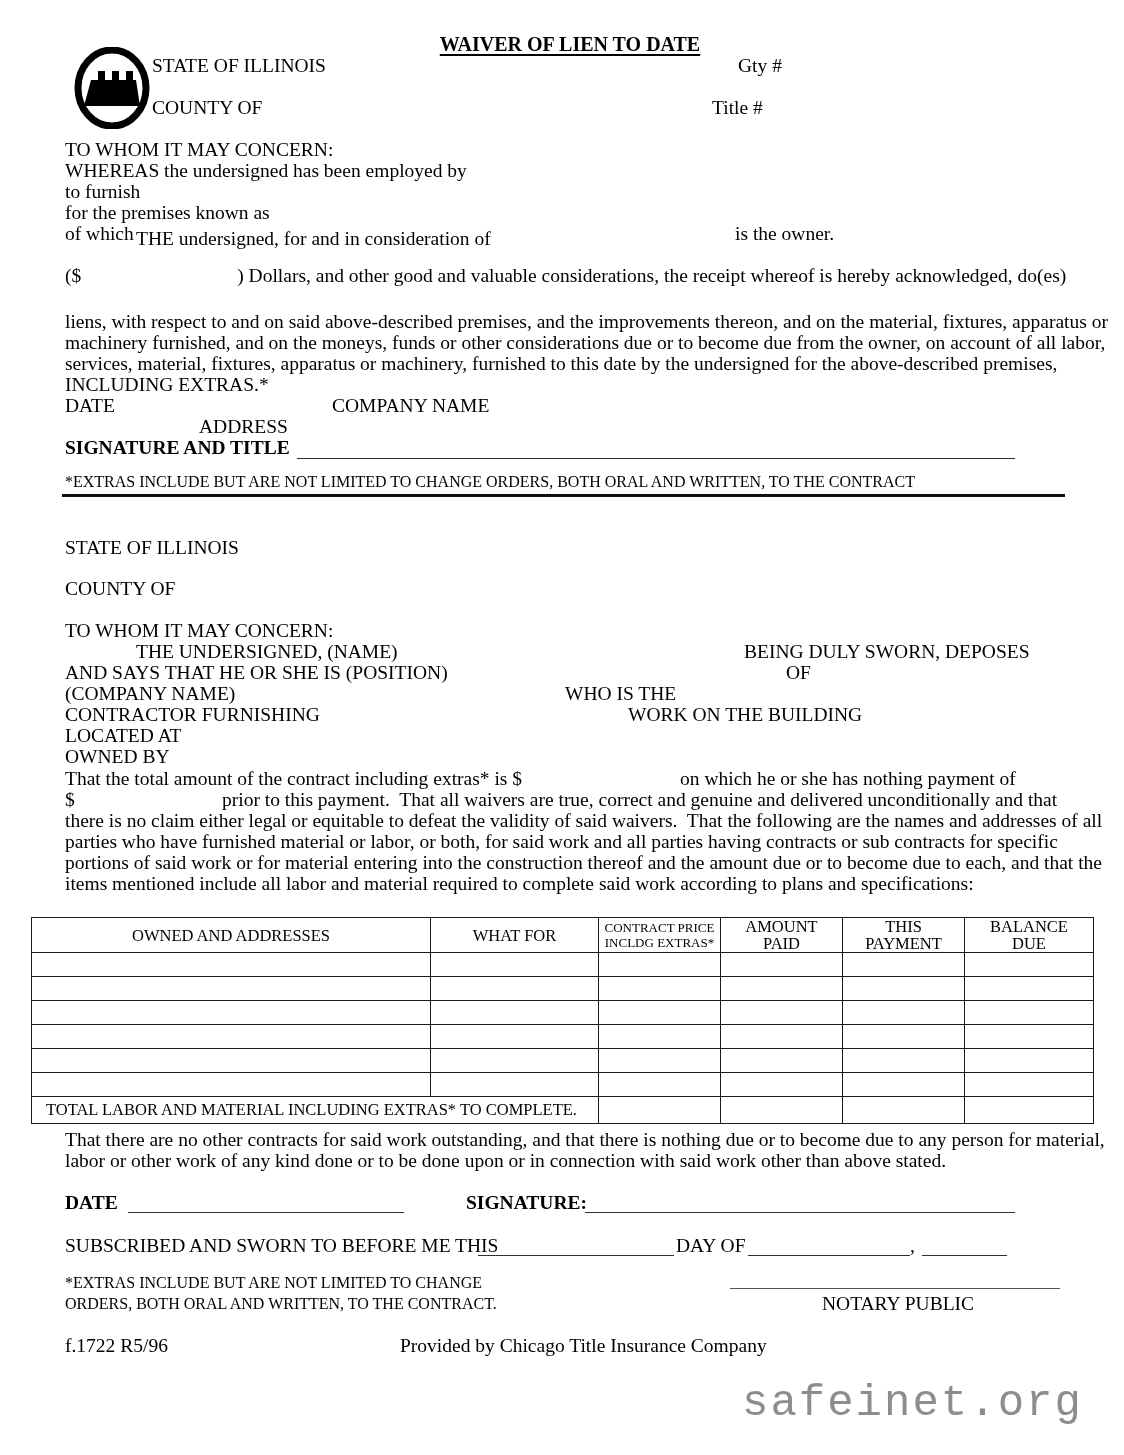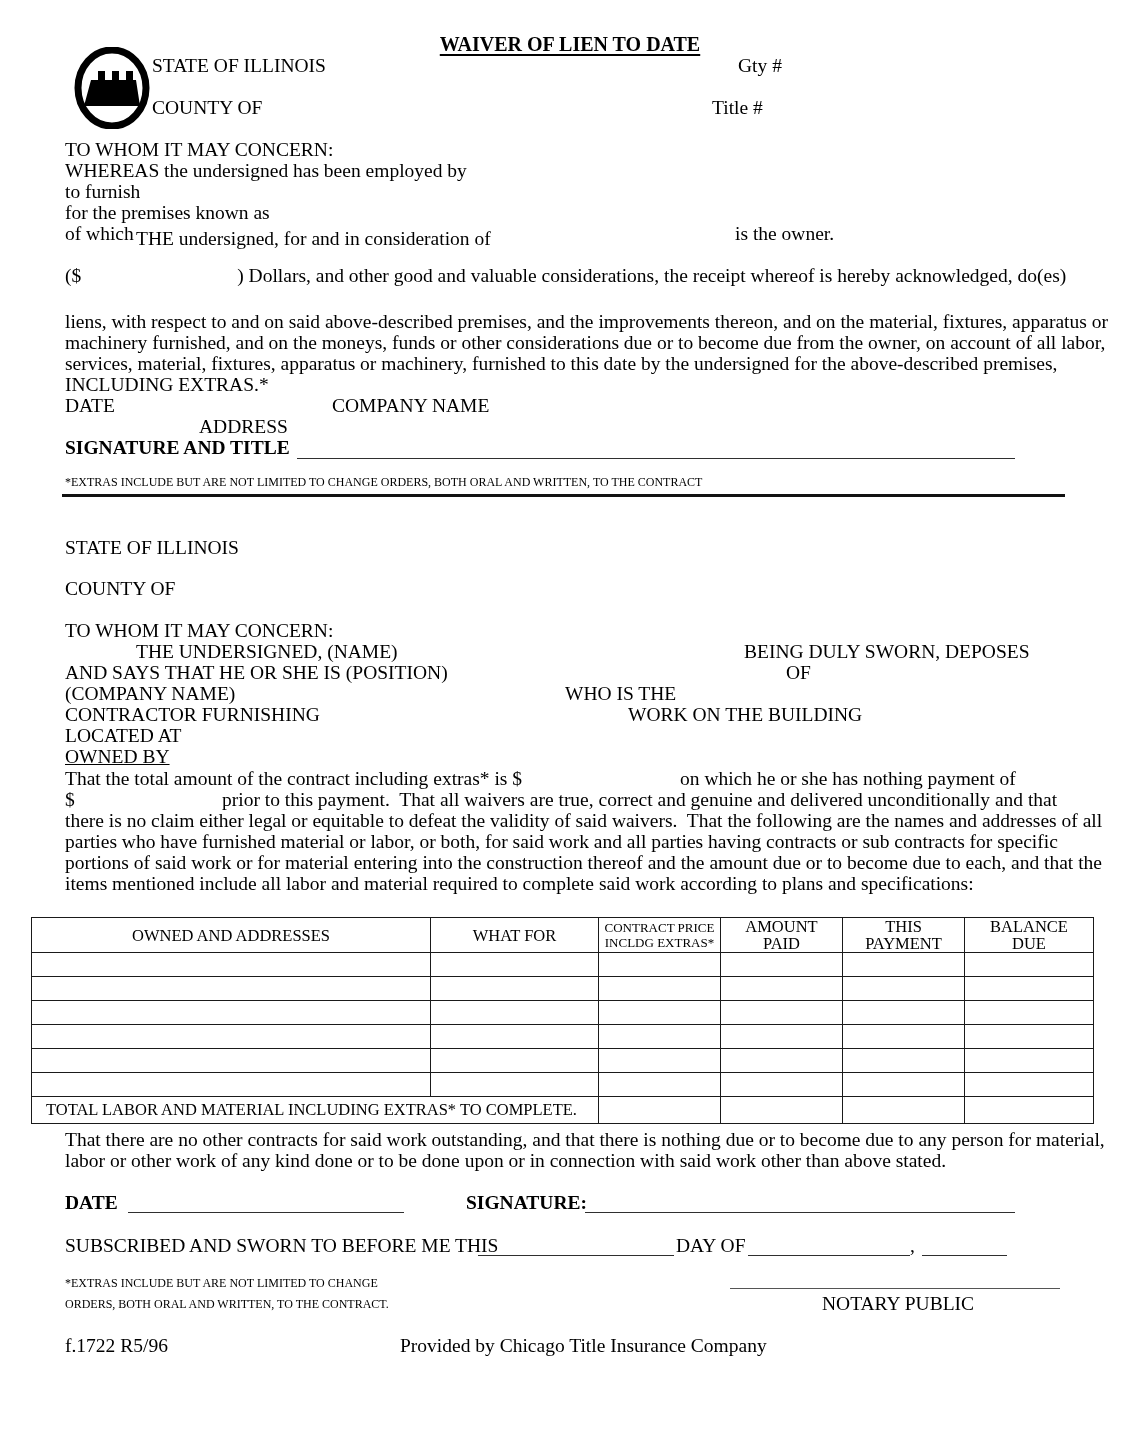--- a/index.html
+++ b/index.html
@@ -16,21 +16,21 @@
     position: relative;
     width: 1124px;
     height: 1455px;
     background: #ffffff;
     overflow: hidden;
   }
 
   
   .abs { position: absolute; }
   .t   { font-size: 19.5px; line-height: 21px; white-space: pre; }
-  .tsm { font-size: 12px;  line-height: 18px; white-space: pre; }
+  .tsm { font-size: 16px;  line-height: 18px; white-space: pre; }
   .bold { font-weight: bold; }
   .ul-title {
     font-weight: bold;
     font-size: 20px;
     text-decoration: underline;
     text-underline-offset: 3px;
     padding-left: 8px;
   }
 
   
@@ -153,21 +153,21 @@
 
   <div class="abs t" style="left:136px; top:641px;">THE UNDERSIGNED, (NAME)</div>
   <div class="abs t" style="left:744px; top:641px;">BEING DULY SWORN, DEPOSES</div>
   <div class="abs t" style="left:65px;  top:662px;">AND SAYS THAT HE OR SHE IS (POSITION)</div>
   <div class="abs t" style="left:786px; top:662px;">OF</div>
   <div class="abs t" style="left:65px;  top:683px;">(COMPANY NAME)</div>
   <div class="abs t" style="left:565px; top:683px;">WHO IS THE</div>
   <div class="abs t" style="left:65px;  top:704px;">CONTRACTOR FURNISHING</div>
   <div class="abs t" style="left:628px; top:704px;">WORK ON THE BUILDING</div>
   <div class="abs t" style="left:65px;  top:725px;">LOCATED AT</div>
-  <div class="abs t" style="left:65px;  top:746px;text-decoration:underline;">OWNED BY</div>
+  <div class="abs t" style="left:65px;  top:746px;">OWNED BY</div>
 
   <div class="abs t" style="left:65px;  top:768px;">That the total amount of the contract including extras* is $</div>
   <div class="abs t" style="left:680px; top:768px;">on which he or she has nothing payment of</div>
   <div class="abs t" style="left:65px;  top:789px;">$</div>
   <div class="abs t" style="left:222px; top:789px;">prior to this payment.  That all waivers are true, correct and genuine and delivered unconditionally and that</div>
   <div class="abs t" style="left:65px;  top:810px;">there is no claim either legal or equitable to defeat the validity of said waivers.  That the following are the names and addresses of all</div>
   <div class="abs t" style="left:65px;  top:831px;">parties who have furnished material or labor, or both, for said work and all parties having contracts or sub contracts for specific</div>
   <div class="abs t" style="left:65px;  top:852px;">portions of said work or for material entering into the construction thereof and the amount due or to become due to each, and that the</div>
   <div class="abs t" style="left:65px;  top:873px;">items mentioned include all labor and material required to complete said work according to plans and specifications:</div>
 
@@ -271,14 +271,15 @@
 
   <div class="abs tsm" style="left:65px; top:1274px;">*EXTRAS INCLUDE BUT ARE NOT LIMITED TO CHANGE</div>
   <div class="abs tsm" style="left:65px; top:1295px;">ORDERS, BOTH ORAL AND WRITTEN, TO THE CONTRACT.</div>
 
   <div class="rule thin" style="left:730px; top:1288px; width:330px;"></div>
   <div class="abs t" style="left:822px; top:1293px;">NOTARY PUBLIC</div>
 
   <div class="abs t" style="left:65px;  top:1335px;">f.1722 R5/96</div>
   <div class="abs t" style="left:400px; top:1335px;">Provided by Chicago Title Insurance Company</div>
 
+  <div class="abs" id="watermark">safeinet.org</div>
 
 </div>
 
 </body></html>

